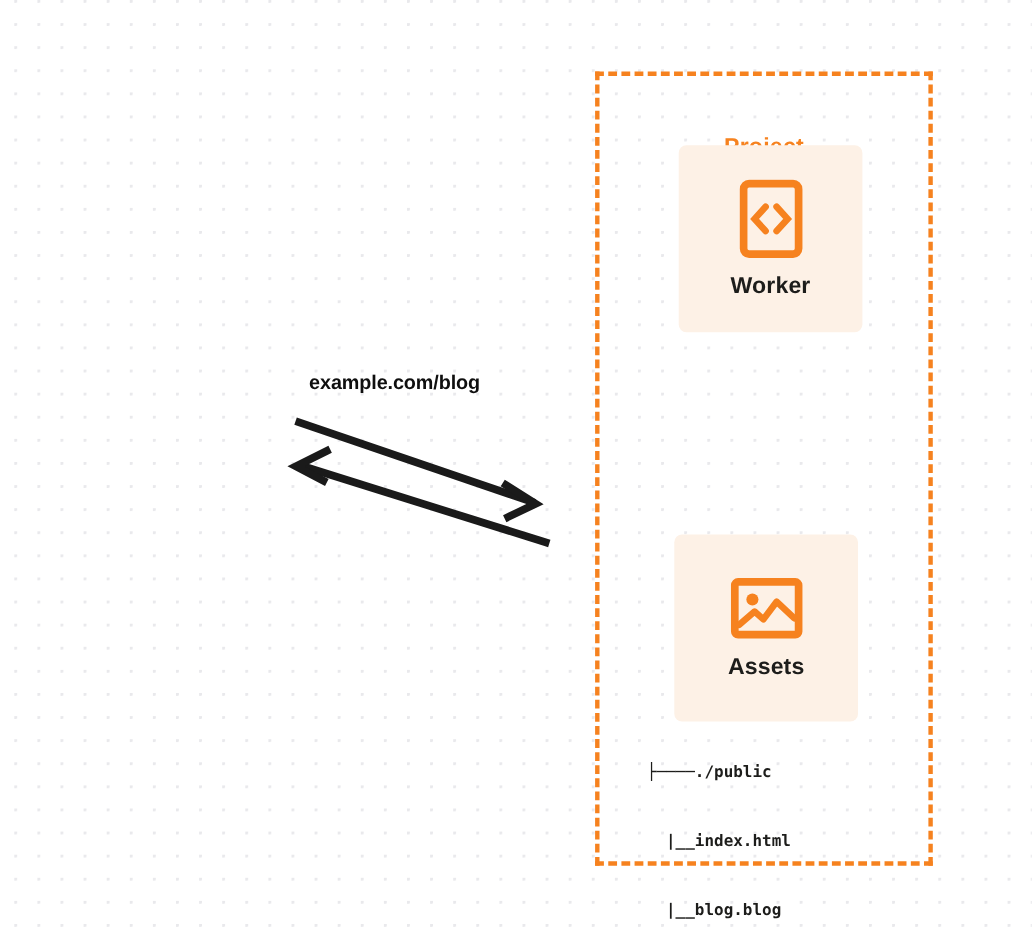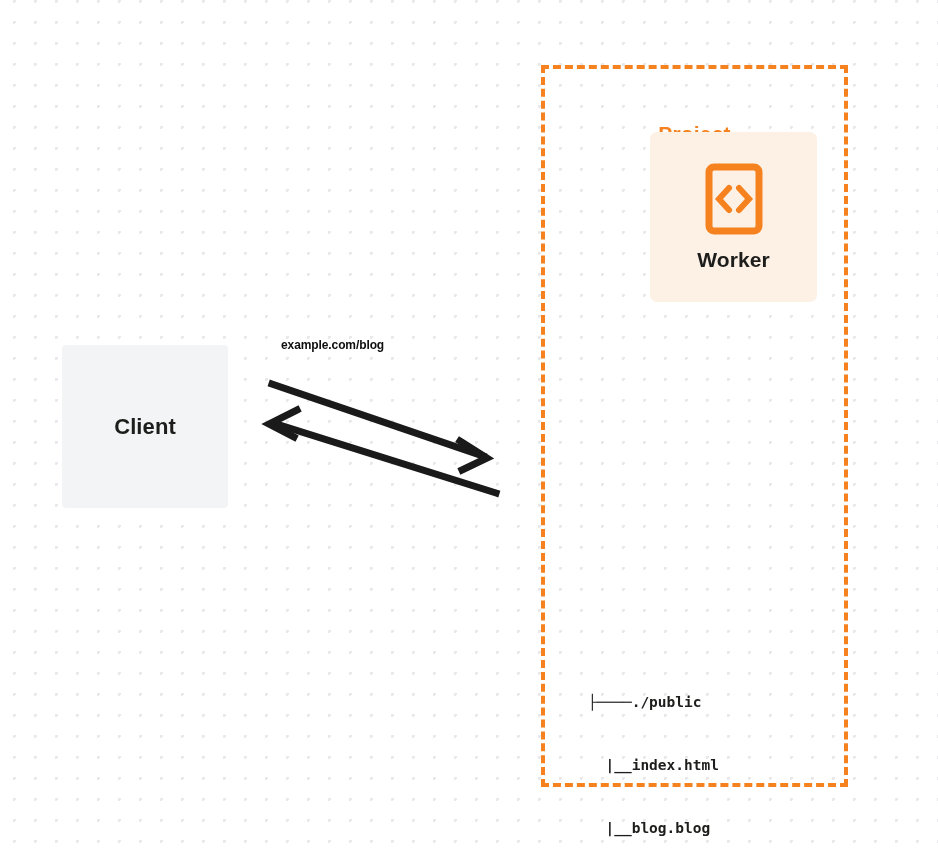--- a/index.html
+++ b/index.html
@@ -49,21 +49,21 @@
     left: 0;
     top: 0;
     width: 938px;
     height: 860px;
     pointer-events: none;
   }
   .url-label {
     position: absolute;
     left: 281px;
     top: 338px;
-    font-size: 12px;
+    font-size: 18px;
     font-weight: bold;
     color: #0f0f0f;
     letter-spacing: -0.1px;
     white-space: nowrap;
   }
 
   
   .project-box {
     position: absolute;
     left: 541px;
@@ -89,21 +89,20 @@
 
   
   .card {
     position: absolute;
     background: #fdf1e6;
     border-radius: 7px;
     display: flex;
     flex-direction: column;
     align-items: center;
     justify-content: center;
-    margin-left: 33px;
   }
   .card-worker {
     left: 613px;
     top: 128px;
     width: 167px;
     height: 170px;
   }
   .card-assets {
     left: 609px;
     top: 482px;
@@ -145,23 +144,20 @@
     flex: 1;
     text-align: left;
     white-space: pre;
   }
 </style>
 </head>
 <body>
 
 <div class="canvas">
 
-  <div class="client-node">
-    <span class="client-label">Client</span>
-  </div>
 
   <svg class="arrows-layer" width="938" height="860" viewBox="0 0 938 860" xmlns="http://www.w3.org/2000/svg">
 
     <g>
       <line x1="272" y1="384" x2="483" y2="456" stroke="#1a1a1a" stroke-width="7" stroke-linecap="square"></line>
       <polyline points="460,441 487,458 462,470" fill="none" stroke="#1a1a1a" stroke-width="7" stroke-linecap="square" stroke-linejoin="miter"></polyline>
     </g>
 
     <g>
       <line x1="496" y1="493" x2="276" y2="424" stroke="#1a1a1a" stroke-width="7" stroke-linecap="square"></line>
@@ -179,20 +175,30 @@
       <span class="card-icon">
         <svg width="58" height="72" viewBox="0 0 58 72" xmlns="http://www.w3.org/2000/svg">
           <rect x="4" y="4" width="50" height="64" rx="5" ry="5" fill="none" stroke="#f6821f" stroke-width="7"></rect>
           <polyline points="24,25 14,36 24,47" fill="none" stroke="#f6821f" stroke-width="6" stroke-linecap="round" stroke-linejoin="miter"></polyline>
           <polyline points="34,25 44,36 34,47" fill="none" stroke="#f6821f" stroke-width="6" stroke-linecap="round" stroke-linejoin="miter"></polyline>
         </svg>
       </span>
       <span class="card-label">Worker</span>
     </div>
 
+    <div class="card card-assets" style="left:68px; top:417px;">
+      <span class="card-icon">
+        <svg width="66" height="58" viewBox="0 0 66 58" xmlns="http://www.w3.org/2000/svg">
+          <rect x="4" y="5" width="58" height="48" rx="3" ry="3" fill="none" stroke="#f6821f" stroke-width="7"></rect>
+          <circle cx="20" cy="21" r="5.5" fill="#f6821f"></circle>
+          <polyline points="8,44 22,32 30,39 42,23 58,38" fill="none" stroke="#f6821f" stroke-width="6" stroke-linecap="round" stroke-linejoin="round"></polyline>
+        </svg>
+      </span>
+      <span class="card-label">Assets</span>
+    </div>
   </div>
 
   <div class="file-tree">
     <div class="tree-row">
       <span class="tree-branch">├────</span>
       <span class="tree-name">./public</span>
     </div>
     <div class="tree-row">
       <span class="tree-branch">  |__</span>
       <span class="tree-name">index.html</span>

